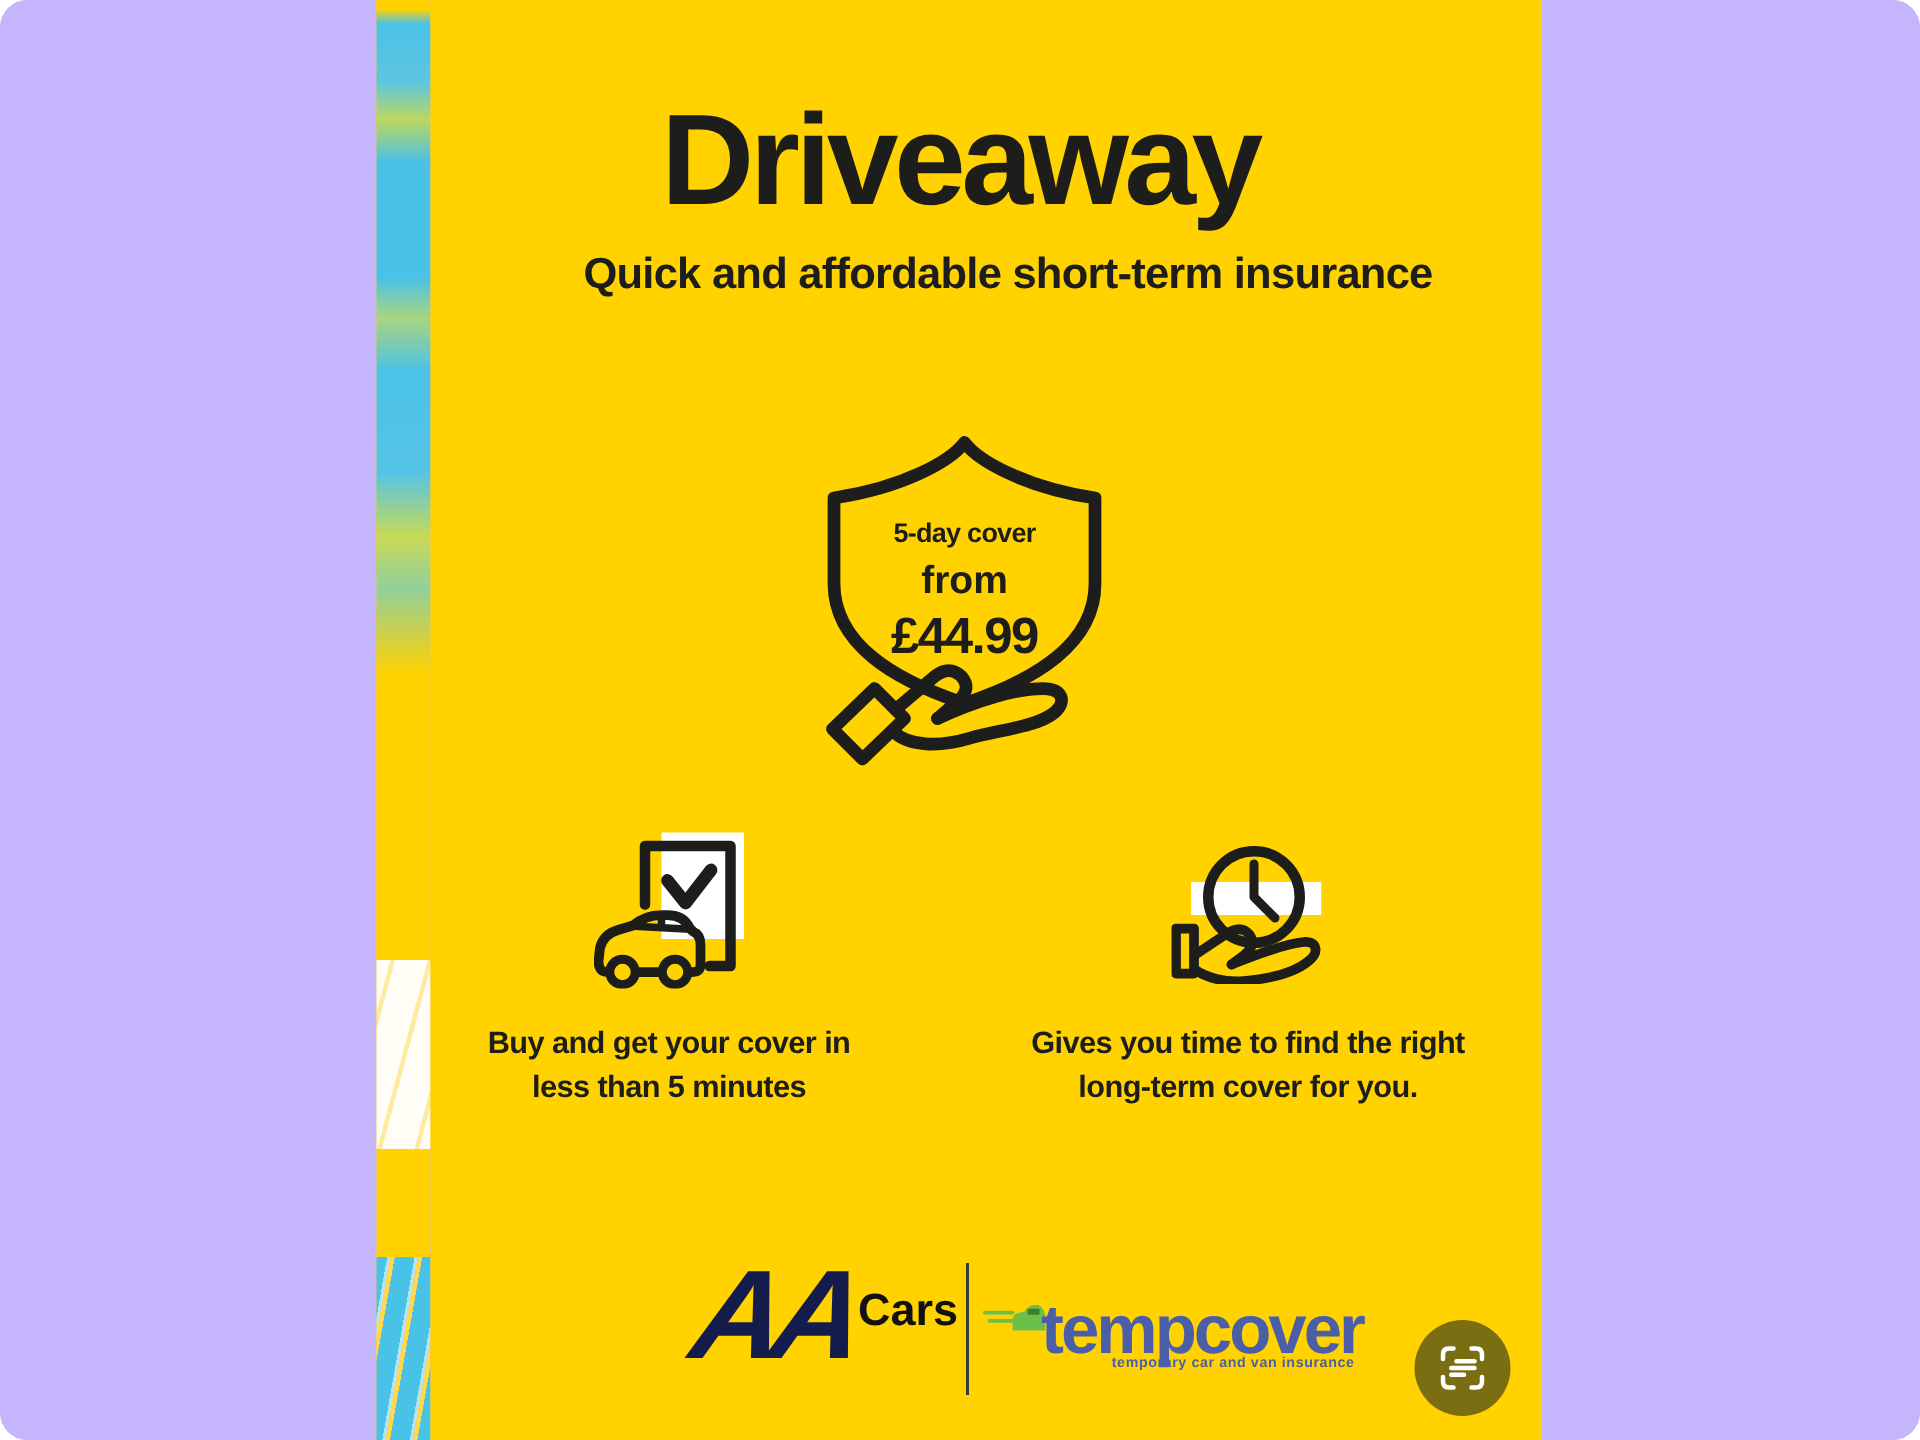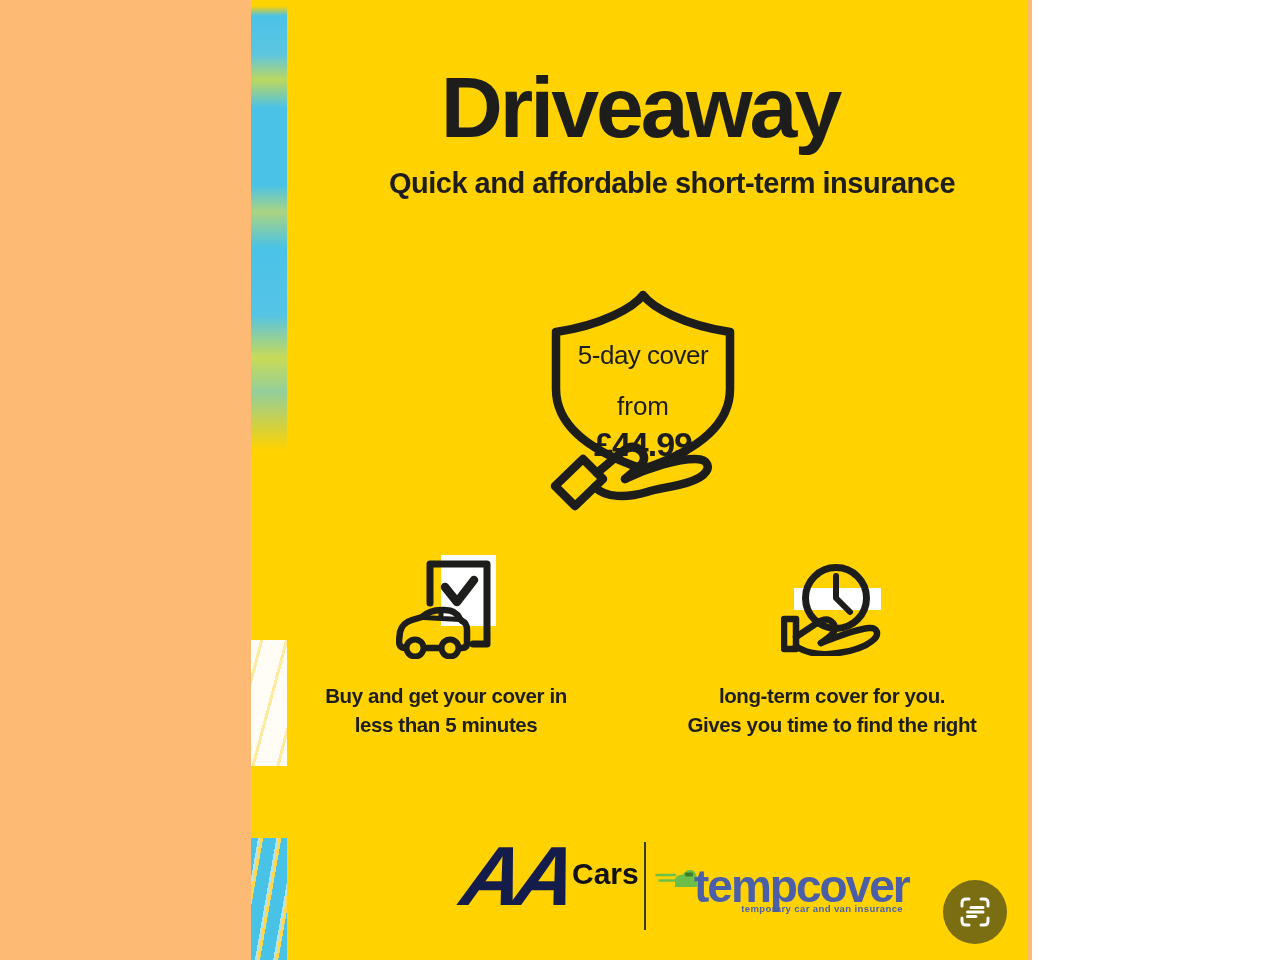--- a/index.html
+++ b/index.html
@@ -1,20 +1,21 @@
 <!DOCTYPE html>
 <html><head>
 <meta charset="utf-8">
 <style>
   html,body{margin:0;padding:0;}
   .canvas{
-    position:relative; width:1032px; height:960px; overflow:hidden;
-    background:#fdba74;
+    position:relative; width:1280px; height:960px; overflow:hidden;
+    background:#c4b5fd;
     font-family:"Liberation Sans", sans-serif;
     color:#1D1D1B;
+    border-radius:18px;
   }
   
   .stripe{
     position:absolute; left:251px; top:0; width:36px; height:960px;
     background-color:#FFD200;
     background-image:
       repeating-linear-gradient(105deg, #fffdf6 0 9px, #ffeaa0 9px 12px, #fffdf6 12px 24px),
       repeating-linear-gradient(100deg, #49c2e8 0 7px, #b3e3f4 7px 9px, #ffd84d 9px 12px, #49c2e8 12px 18px),
       linear-gradient(180deg, #ffd200 0px, #ffd200 6px, #4ac2e8 16px, #5ec6e0 55px,
         #bcd75f 80px, #4ac2e8 108px, #4ac2e8 185px, #aad481 212px, #4ac2e8 248px,
@@ -36,22 +37,22 @@
     position:absolute; left:0; top:167px; width:1280px;
     text-align:center; font-size:29px; font-weight:bold; letter-spacing:-0.5px;margin-left:32px;
   }
   .badge{
     position:absolute; left:543px; top:288px; width:200px; height:230px;
   }
   .badge svg{position:absolute; left:0; top:0;}
   .badge-text{
     position:absolute; left:0; top:52px; width:200px; text-align:center;
   }
-  .badge-line1{font-size:26px; font-weight:normal; line-height:31px; letter-spacing:-0.5px;}
-  .badge-line2{font-size:26px; font-weight:normal; line-height:30px;margin-top:20px;}
+  .badge-line1{font-size:18px; font-weight:bold; line-height:31px; letter-spacing:-0.5px;}
+  .badge-line2{font-size:26px; font-weight:bold; line-height:30px;}
   .badge-price{font-size:34px; font-weight:bold; line-height:46px; letter-spacing:-1px;}
   .feature-icon-1{position:absolute; left:396px; top:553px;}
   .feature-icon-2{position:absolute; left:781px; top:560px;}
   .caption{
     position:absolute; top:682px; width:330px; text-align:center;
     font-size:20.5px; font-weight:bold; line-height:28.5px; letter-spacing:-0.4px;
   }
   .caption-1{left:281px;}
   .caption-2{left:667px;}
   .aa-initials{
@@ -132,22 +133,22 @@
       <path d="M15 77 L36 63 Q46 56 52 63 Q57 70 48 77 L40 83" stroke-width="6.5"></path>
       <path d="M40 83 C 60 75, 78 69, 88 68 C 97 67, 99 75, 91 81 C 80 90, 60 93, 48 94 C 36 95, 23 92, 15 86" stroke-width="6.5"></path>
     </g>
   </svg>
 
   <div class="caption caption-1">
     <div>Buy and get your cover in</div>
     <div>less than 5 minutes</div>
   </div>
   <div class="caption caption-2">
+    <div>Gives you time to find the right</div>
     <div>long-term cover for you.</div>
-    <div>Gives you time to find the right</div>
   </div>
 
   <div class="aa-initials">AA</div>
   <div class="aa-suffix">Cars</div>
   <div class="brand-divider"></div>
 
   <svg class="partner-car" width="42" height="20" viewBox="0 0 84 40">
     <g stroke="#6CBE4A" stroke-width="5" stroke-linecap="round">
       <path d="M3 14 L40 14" fill="none"></path>
       <path d="M9 25 L40 25" fill="none"></path>

